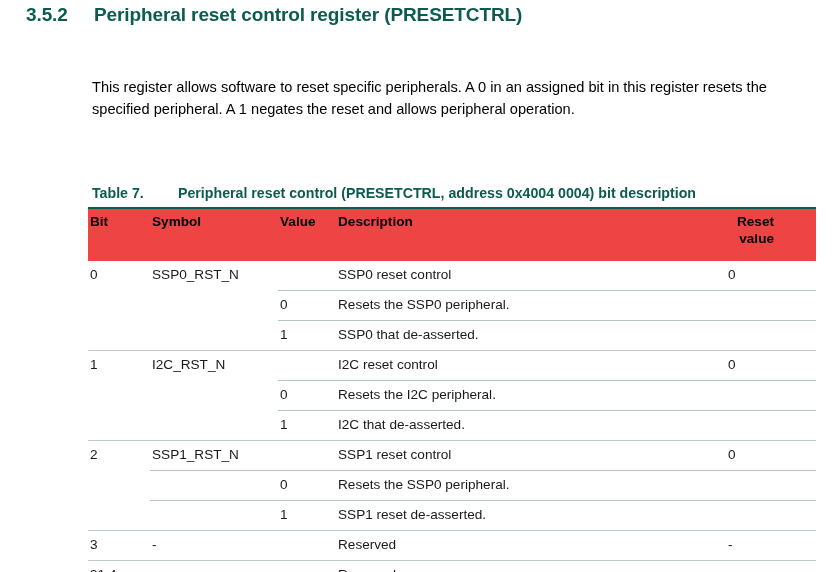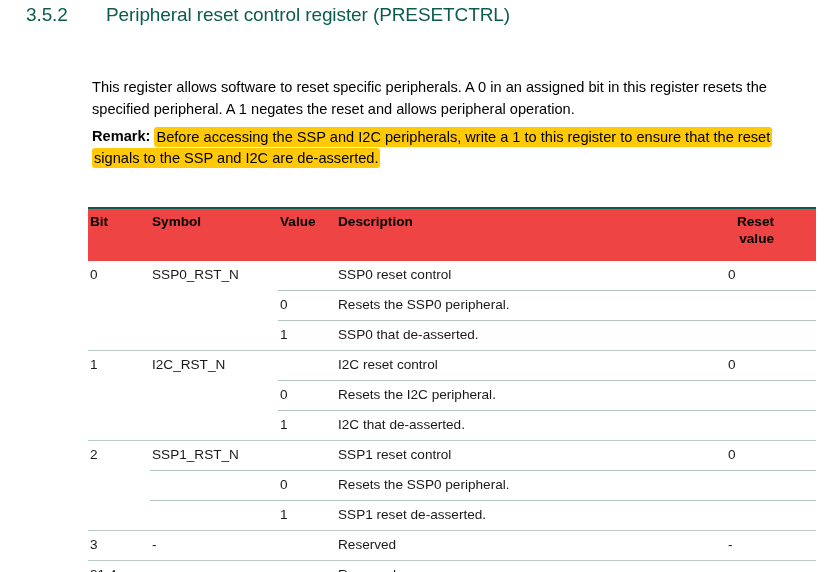--- a/index.html
+++ b/index.html
@@ -23,31 +23,30 @@
 
   
   .section-heading {
     position: absolute;
     left: 26px;
     top: 4px;
     width: 790px;
     display: flex;
     align-items: baseline;
     color: #0b5c4f;
-    font-weight: normal;
+    font-weight: bold;
     font-size: 19px;
     letter-spacing: -0.1px;
   }
   .section-number {
     width: 68px;
     flex: 0 0 68px;
   }
   .section-title {
     flex: 1 1 auto;
-    margin-left: 12px;
   }
 
   
   .body-text {
     position: absolute;
     left: 92px;
     top: 37px;
     width: 700px;
     font-size: 14.6px;
     line-height: 21.5px;
@@ -164,24 +163,25 @@
 
 <div class="page">
 
   <div class="section-heading">
     <span class="section-number">3.5.2</span>
     <span class="section-title">Peripheral reset control register (PRESETCTRL)</span>
   </div>
 
   <p class="body-text">This register allows software to reset specific peripherals. A 0 in an assigned bit in this register resets the specified peripheral. A 1 negates the reset and allows peripheral operation.</p>
 
-  <div class="remark-block">
-    <span class="remark-label">Remark:</span><span>&nbsp;</span><span class="remark-highlight">Before accessing the SSP and I2C peripherals, write a 1 to this register to ensure that the reset signals to the SSP and I2C are de-asserted.</span>
+
+  <div class="table-caption">
+    <span class="caption-label">Table 7.</span>
+    <span class="caption-text">Peripheral reset control (PRESETCTRL, address 0x4004 0004) bit description</span>
   </div>
-
 
   <table class="reg-table">
     <colgroup>
       <col class="c-bit">
         <col class="c-symbol">
         <col class="c-value">
         <col class="c-desc">
         <col class="c-reset">
     </colgroup>
     <thead>

